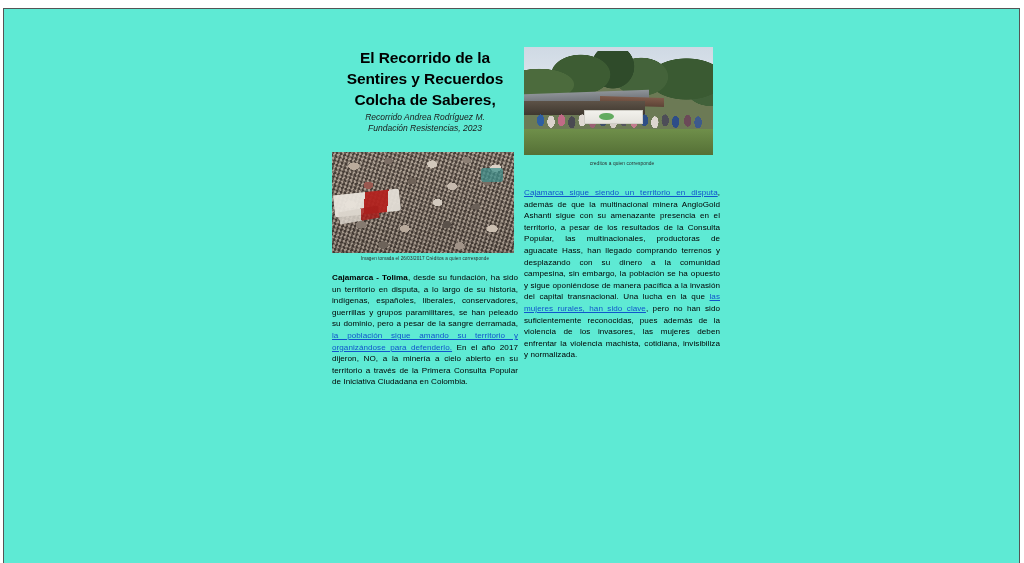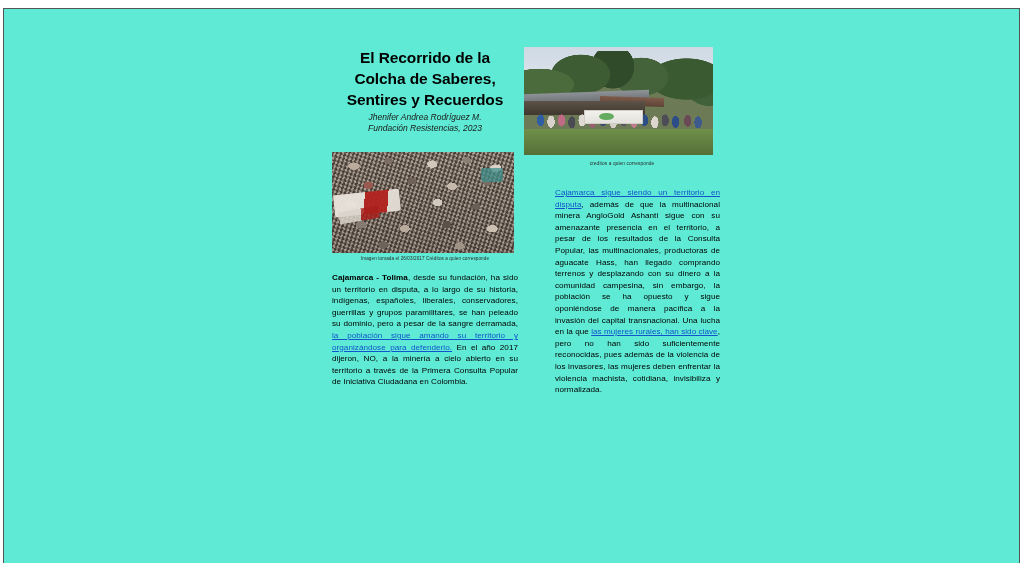--- a/index.html
+++ b/index.html
@@ -223,42 +223,42 @@
   
   .body-text {
     font-size: 8.1px;
     line-height: 11.6px;
     text-align: justify;
     color: #000000;
     margin: 0;
     letter-spacing: 0.05px;
   }
   .col-left .body-text { margin-top: 10px; }
-  .col-right .body-text { margin-top: 20px; margin-left: 31px; }
+  .col-right .body-text { margin-top: 20px; }
   .body-text b { font-weight: bold; }
   .lnk {
     color: #1155cc;
     text-decoration: underline;
   }
 </style>
 </head>
 <body>
 
 <div id="page">
 
   <div class="col-left">
 
     <h1 class="doc-title">
       <span class="tl">El Recorrido de la</span>
+      <span class="tl">Sentires y Recuerdos</span>
       <span class="tl">Colcha de Saberes,</span>
-      <span class="tl">Sentires y Recuerdos</span>
     </h1>
 
     <p class="byline">
-      <span class="bl">Jhenifer Andrea Rodríguez M.</span>
+      <span class="bl">Recorrido Andrea Rodríguez M.</span>
       <span class="bl">Fundación Resistencias, 2023</span>
     </p>
 
     <div class="photo-wrap">
       <div class="photo photo-crowd">
         <div class="crowd-bg"></div>
         <div class="crowd-flag"></div>
         <div class="crowd-flag2"></div>
         <div class="crowd-teal"></div>
       </div>

